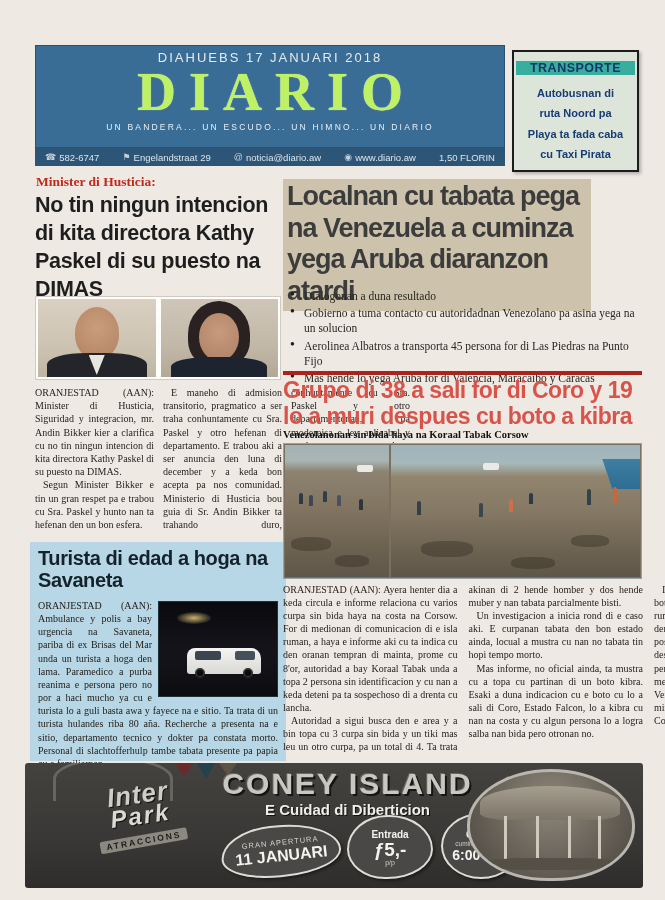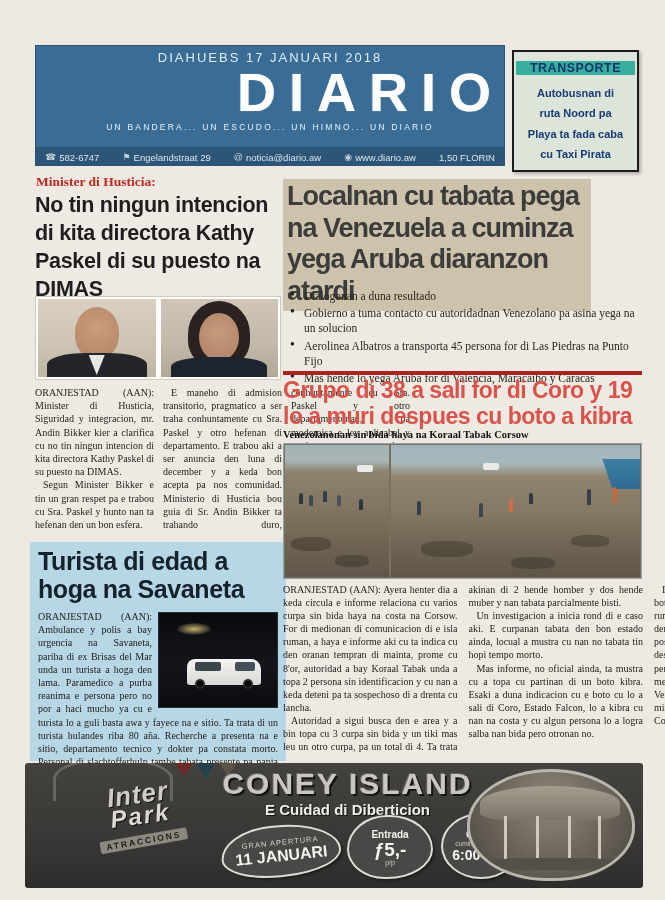--- a/index.html
+++ b/index.html
@@ -3,21 +3,21 @@
 <meta charset="utf-8">
 <style>
   * { margin:0; padding:0; box-sizing:border-box; }
   html,body { width:665px; height:900px; }
   body { font-family:"Liberation Serif", serif; background:#efe9e4; position:relative; overflow:hidden; }
   .abs { position:absolute; }
 
   
   #masthead { left:35px; top:45px; width:470px; height:103px; background:#3a6d96; border:1px solid #2b5276; text-align:center; }
   .m-date { font-family:"Liberation Sans",sans-serif; color:#e4ebf0; font-size:13px; letter-spacing:2px; padding-top:4px; }
-  .m-title { font-family:Liberation Sans, sans-serif; font-weight:900; color:#ffffff; font-size:54px; line-height:1.0; letter-spacing:13px; text-indent:13px; text-shadow:0 0 1px #d7e2ea;text-align:right; }
+  .m-title { font-family:Liberation Serif, serif; font-weight:900; color:#bef264; font-size:54px; line-height:1.0; letter-spacing:13px; text-indent:13px; text-shadow:0 0 1px #d7e2ea; }
   .m-slogan { font-family:"Liberation Sans",sans-serif; color:#e9eff3; font-size:8.5px; letter-spacing:2.2px; text-transform:uppercase; margin-top:3px; }
   #contactbar { left:35px; top:148px; width:470px; height:18px; background:#2c5578; display:flex; align-items:center; justify-content:space-between; padding:0 10px; font-family:"Liberation Sans",sans-serif; font-size:9.5px; color:#dbe4ea; }
   #contactbar .ci { display:flex; align-items:center; gap:3px; white-space:nowrap; }
   #contactbar .ic { font-size:9px; color:#c4d2db; }
 
   
   #transporte { left:512px; top:50px; width:127px; height:122px; background:#dde5da; border:2px solid #1c1c1c; box-shadow:2px 2px 3px rgba(0,0,0,.25); text-align:center; padding-top:6px; }
   .t-title { display:inline-block; background:#38ae9e; color:#16356b; font-family:"Liberation Sans",sans-serif; font-weight:bold; font-size:12.5px; padding:0 14px; letter-spacing:.5px; }
   .t-body { margin-top:7px; font-family:"Liberation Sans",sans-serif; font-weight:bold; color:#173b73; font-size:11px; line-height:1.85; padding:0 4px; }
 
@@ -32,21 +32,21 @@
   .hair { position:absolute; left:50%; top:2px; transform:translateX(-50%); width:62px; height:66px; border-radius:50% 50% 40% 40%; background:#2a2220; }
   .hair .face { position:absolute; left:50%; top:12px; transform:translateX(-50%); width:40px; height:48px; border-radius:50%; background:radial-gradient(circle at 50% 40%,#c79b7c 0%,#b2846a 80%); }
   .suit { position:absolute; left:50%; bottom:-4px; transform:translateX(-50%); width:100px; height:28px; border-radius:40% 40% 0 0; background:#23252b; }
   .suit .shirt { position:absolute; left:50%; top:2px; transform:translateX(-50%); width:16px; height:20px; background:#e8e6e0; clip-path:polygon(0 0,100% 0,50% 100%); }
   .blouse { position:absolute; left:50%; bottom:-4px; transform:translateX(-50%); width:96px; height:24px; border-radius:40% 40% 0 0; background:#1d2430; }
   #body-left { left:35px; top:386px; width:247px; height:152px; column-count:2; column-gap:9px; font-size:10px; line-height:1.32; text-align:justify; color:#27241f; }
   #body-left p + p { text-indent:8px; }
 
   
   #turista { left:30px; top:542px; width:256px; height:219px; background:#b7d6e6; padding:5px 8px 4px 8px; }
-  #turista h2 { font-family:"Liberation Sans",sans-serif; font-weight:bold; font-size:25px; line-height:1.12; color:#14222b; letter-spacing:-0.4px; margin-bottom:7px; }
+  #turista h2 { font-family:"Liberation Sans",sans-serif; font-weight:bold; font-size:20px; line-height:1.12; color:#14222b; letter-spacing:-0.4px; margin-bottom:7px; }
   #turista .t-text { font-size:10px; line-height:1.32; text-align:justify; color:#24211c; }
   #van-photo { float:right; width:120px; height:96px; margin:2px 0 3px 6px; background:linear-gradient(180deg,#0a0a0e 0%,#14141a 55%,#0c0c10 100%); position:relative; border:1px solid #20303a; }
   .van { position:absolute; left:28px; bottom:22px; width:74px; height:26px; background:linear-gradient(180deg,#f4f4f2,#d8d8d4); border-radius:8px 10px 3px 3px; }
   .van:before { content:""; position:absolute; left:8px; top:3px; width:26px; height:9px; background:#3c4650; border-radius:2px; }
   .van:after { content:""; position:absolute; right:6px; top:3px; width:20px; height:9px; background:#46505a; border-radius:2px; }
   .van-wheel { position:absolute; bottom:18px; width:10px; height:10px; border-radius:50%; background:#090909; border:2px solid #2c2c2c; }
   .glow { position:absolute; left:18px; top:10px; width:34px; height:12px; border-radius:50%; background:radial-gradient(#c7b36a,#14141a 75%); }
 
   
   #headline-main { left:283px; top:179px; width:308px; background:#cdc2ab; padding:2px 4px 4px 4px; font-family:"Liberation Sans",sans-serif; font-weight:bold; font-size:27px; line-height:1.17; color:#3c3c3c; letter-spacing:-1px; }

